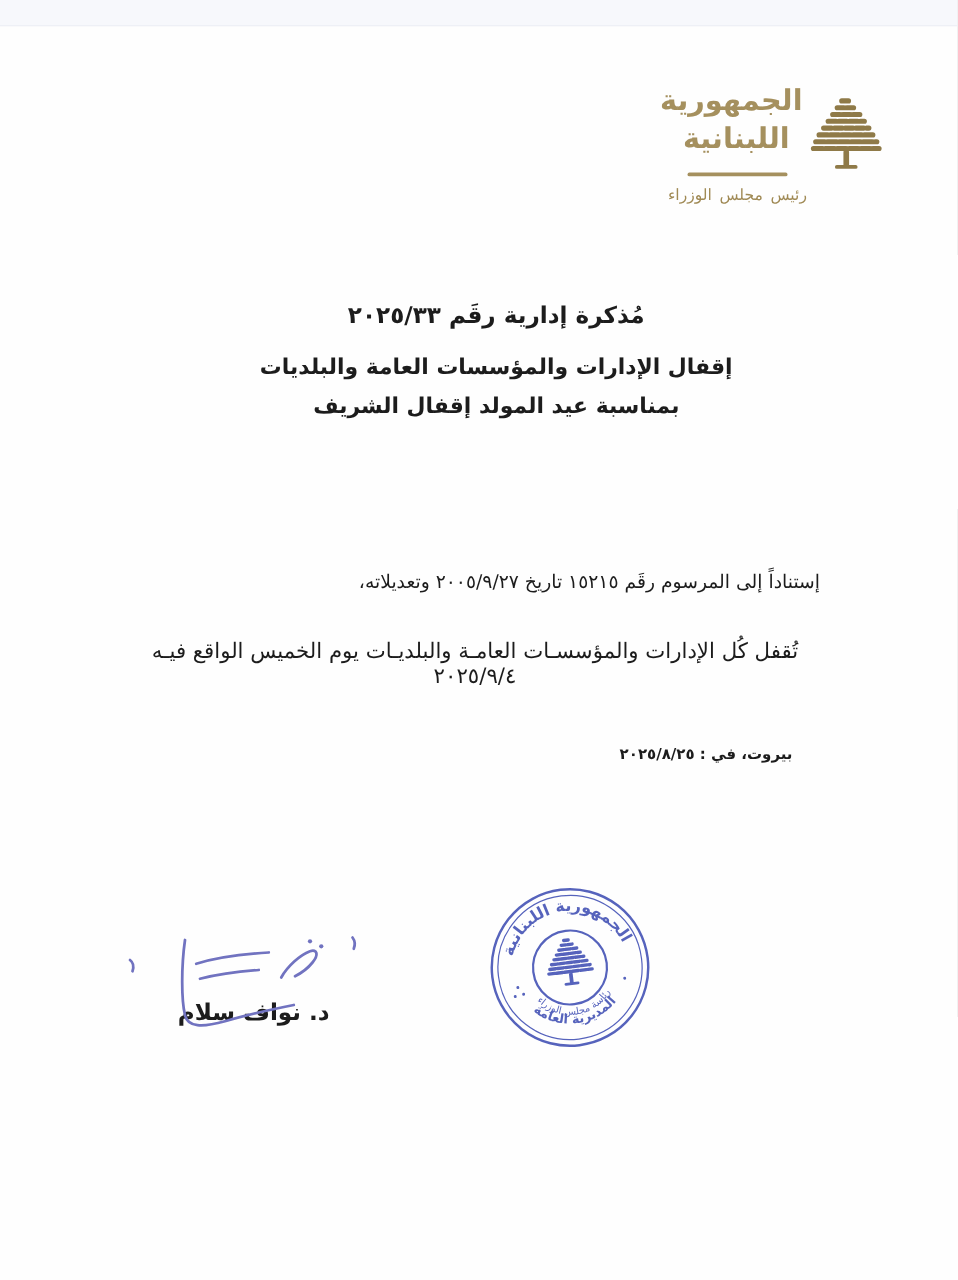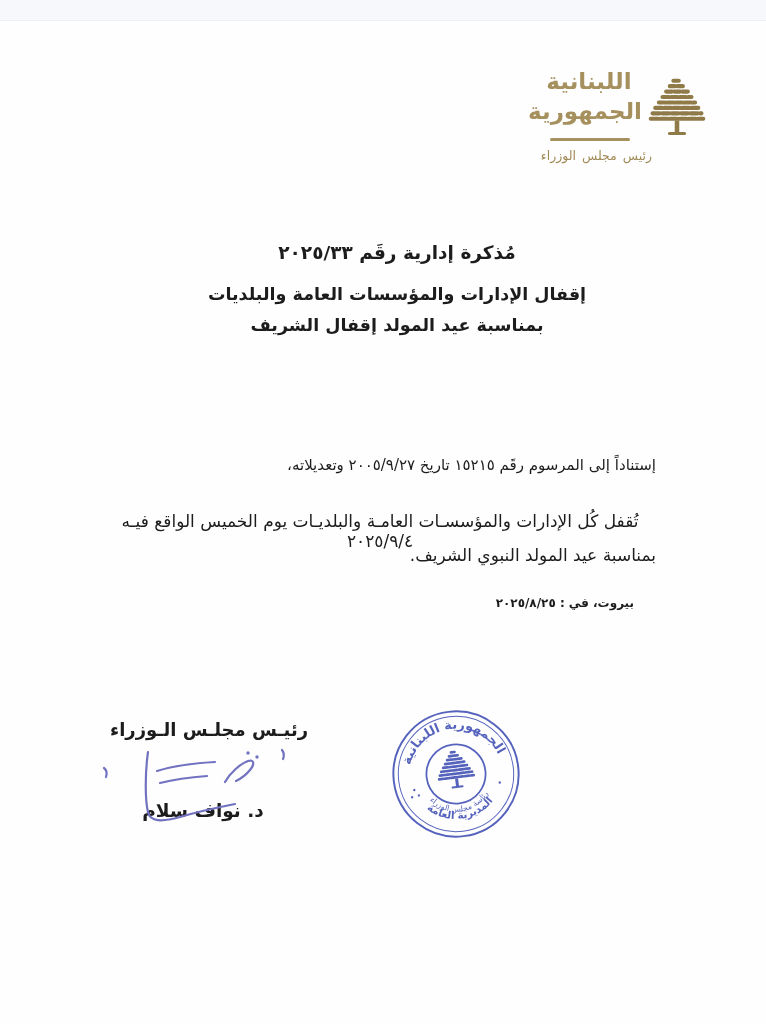--- a/index.html
+++ b/index.html
@@ -20,21 +20,21 @@
   .emblem{position:absolute;left:536px;top:66px;width:180px;height:112px;}
   .calligraphy{
     position:absolute;left:0;top:0;width:106px;
     text-align:center;font-weight:bold;font-size:23px;line-height:30px;
     color:#a5905e;direction:rtl;
   }
   .gold-rule{position:absolute;left:14px;top:72px;width:80px;height:2.5px;background:#a5905e;border-radius:2px;}
   .emblem-cedar{position:absolute;left:112px;top:8px;color:#8f7a48;}
   .emblem-subtitle{
     position:absolute;left:-8px;top:82px;width:124px;
-    text-align:right;font-size:12.5px;color:#a08a55;direction:rtl;word-spacing:2px;
+    text-align:center;font-size:12.5px;color:#a08a55;direction:rtl;word-spacing:2px;
   }
   
   .memo-title,.memo-subj1,.memo-subj2{
     position:absolute;left:197px;width:400px;text-align:center;
     direction:rtl;font-weight:bold;
   }
   .memo-title{top:242px;font-size:18.5px;}
   .memo-subj1{top:284px;font-size:17.5px;}
   .memo-subj2{top:315px;font-size:17.5px;}
   
@@ -78,40 +78,38 @@
         <line x1="5" y1="42" x2="59" y2="42" stroke-width="4.5" stroke-dasharray="8 2.5" stroke-linecap="round"></line>
         <line x1="3" y1="48" x2="61" y2="48" stroke-width="4.5" stroke-dasharray="8 2.5" stroke-linecap="round"></line>
         <rect x="29.5" y="50" width="5" height="14" rx="1" stroke="none"></rect>
         <rect x="22" y="62.5" width="20" height="3.5" rx="1.75" stroke="none"></rect>
       </g>
     </defs>
   </svg>
 
   <header class="emblem">
     <div class="calligraphy">
+      <div>الجمهورية</div>
       <div>اللبنانية</div>
-      <div>الجمهورية</div>
     </div>
     <div class="gold-rule"></div>
     <svg class="emblem-cedar" width="58" height="66" viewBox="0 0 64 70">
       <use href="#cedarShape"></use>
     </svg>
     <div class="emblem-subtitle">رئيس مجلس الوزراء</div>
   </header>
 
   <div class="memo-title">مُذكرة إدارية رقَم ٢٠٢٥/٣٣</div>
   <div class="memo-subj1">إقفال الإدارات والمؤسسات العامة والبلديات</div>
   <div class="memo-subj2">بمناسبة عيد المولد إقفال الشريف</div>
 
   <p class="body1">إستناداً إلى المرسوم رقَم ١٥٢١٥ تاريخ ٢٠٠٥/٩/٢٧ وتعديلاته،</p>
   <p class="body2a">تُقفل كُل الإدارات والمؤسسـات العامـة والبلديـات يوم الخميس الواقع فيـه ٢٠٢٥/٩/٤</p>
-  <p class="body2b">بمناسبة عيد المولد النبوي الشريف.</p>
   <p class="dateline">بيروت، في : ٢٠٢٥/٨/٢٥</p>
 
-  <div class="sig-title">رئيـس مجلـس الـوزراء</div>
   <div class="sig-name">د. نواف سلام</div>
 
   <svg class="sig-ink" width="230" height="100" viewBox="0 0 230 100">
     <g fill="none" stroke="currentColor" stroke-width="2.2" stroke-linecap="round">
       <path d="M16,30 q4,3 2,9"></path>
       <path d="M60,14 C57,35 57,62 60,74 C62,84 74,84 92,79 C112,73 132,69 147,66"></path>
       <path d="M69,33 C85,28 110,25 127,24"></path>
       <path d="M72,45 C88,41 106,39 119,38"></path>
       <path d="M137,44 C142,35 152,26 160,23 C166,21 167,26 162,32 C158,37 152,41 148,43"></path>
       <path d="M194,12 q3,4 1,9"></path>

